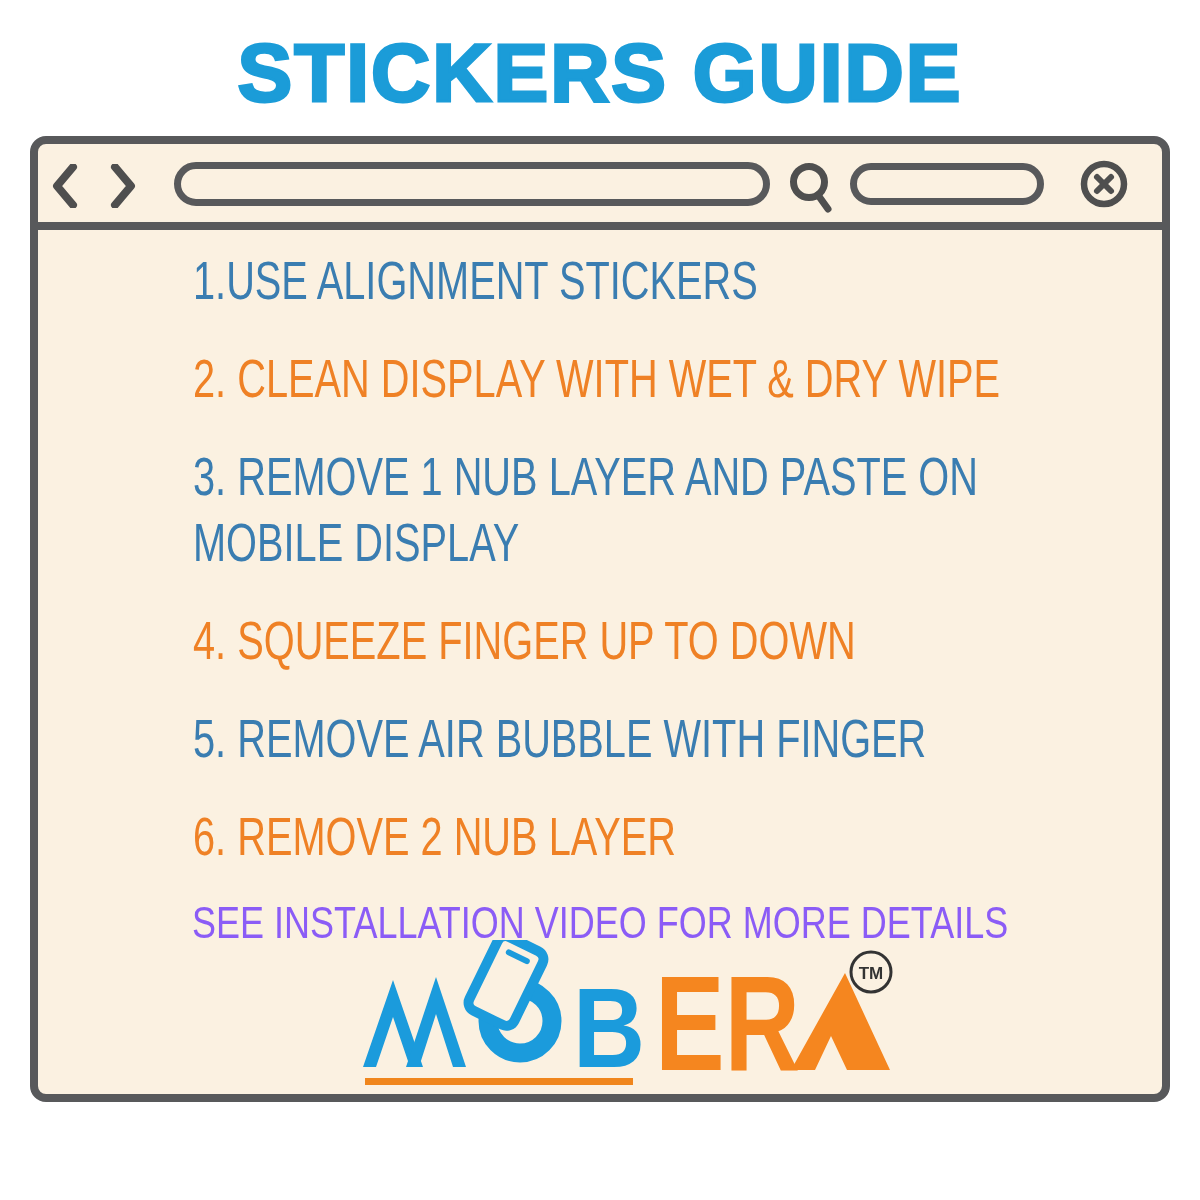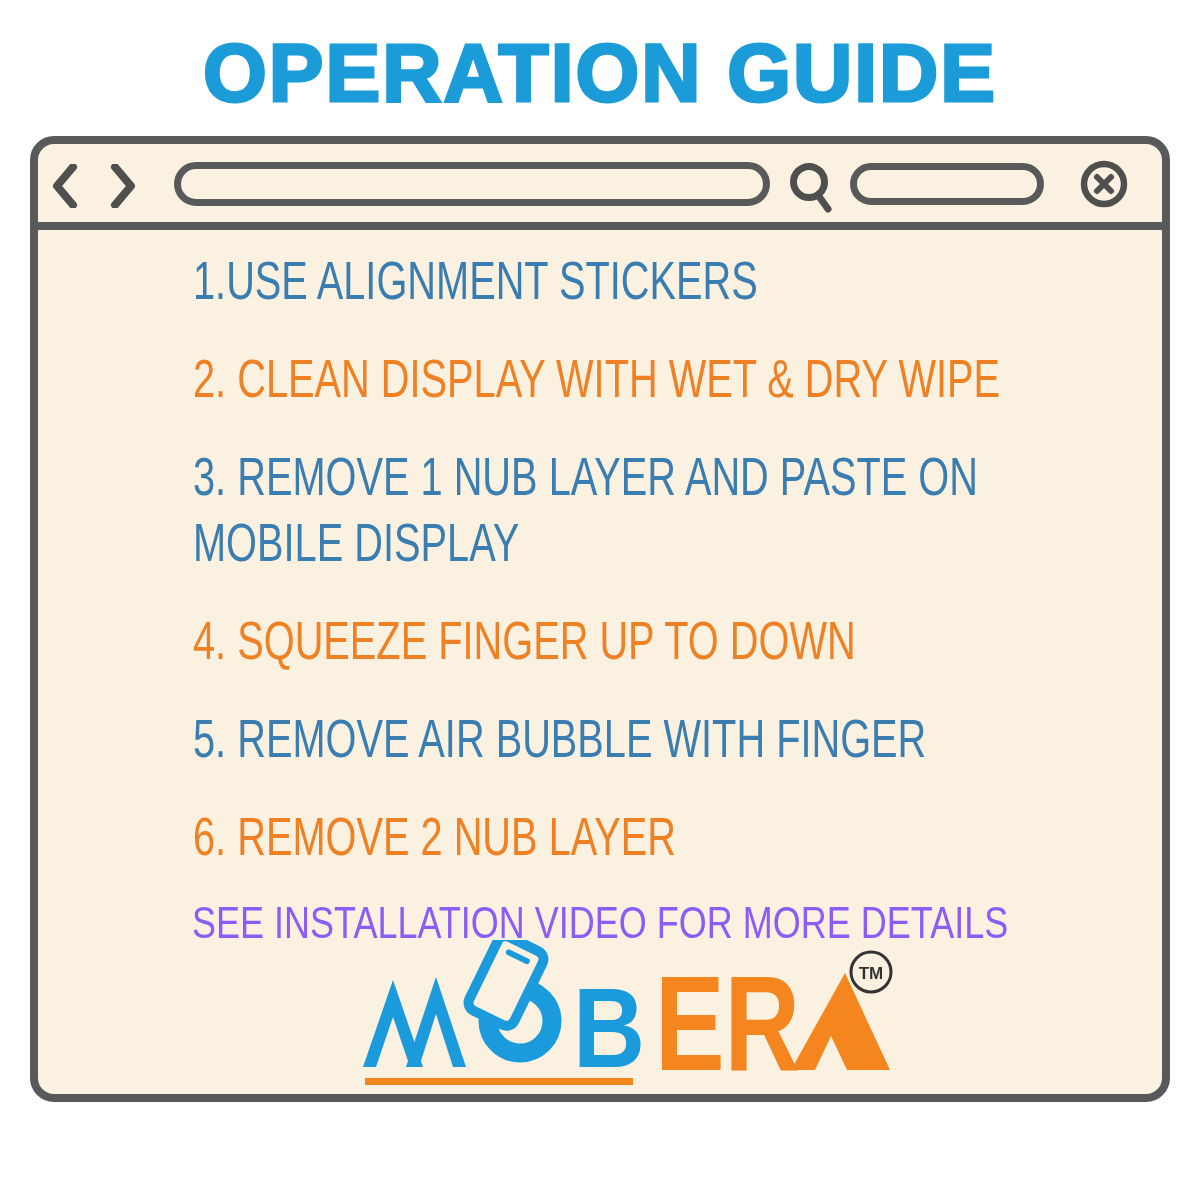--- a/index.html
+++ b/index.html
@@ -9,21 +9,21 @@
     position:relative;overflow:hidden;
   }
   .page-title{
     position:absolute;top:26px;left:0;width:1200px;margin:0;
     text-align:center;font-size:82px;font-weight:bold;letter-spacing:2px;
     color:#1B9CD8;-webkit-text-stroke:3px #1B9CD8;
     white-space:nowrap;
   }
   .window{
     position:absolute;left:30px;top:136px;width:1124px;height:950px;
-    background:#FBF1E1;border:8px solid #58595B;border-radius:24px;
+    background:#FBF1E1;border:8px solid #58595B;border-radius:16px;
     overflow:hidden;
   }
   .toolbar-divider{
     position:absolute;left:-8px;right:-8px;top:78px;height:8px;background:#58595B;
   }
   .icon-btn{position:absolute;cursor:pointer;}
   .pill{
     position:absolute;border:7px solid #58595B;background:#FBF1E1;
   }
   .address-pill{left:136px;top:18px;width:582px;height:30px;border-radius:26px;}
@@ -40,21 +40,21 @@
     position:absolute;left:0;right:0;top:753px;text-align:center;
     font-size:45px;color:#8b5cf6;white-space:nowrap;
   }
   .note span{display:inline-block;transform:scaleX(0.8);transform-origin:center top;}
   .logo{position:absolute;left:325px;top:796px;width:535px;height:150px;}
   svg{display:block;}
 </style>
 </head>
 <body>
 
-<h1 class="page-title">OPERATION GUIDE</h1>
+<h1 class="page-title">STICKERS GUIDE</h1>
 
 <div class="window">
 
   <div class="toolbar-divider"></div>
 
   <svg class="icon-btn" style="left:12px;top:20px" width="30" height="44" viewBox="0 0 30 44">
     <polyline points="23,3 7,22 23,41" fill="none" stroke="#4f4f4f" stroke-width="8" stroke-linecap="round" stroke-linejoin="round"></polyline>
   </svg>
 
   <svg class="icon-btn" style="left:70px;top:20px" width="30" height="44" viewBox="0 0 30 44">

